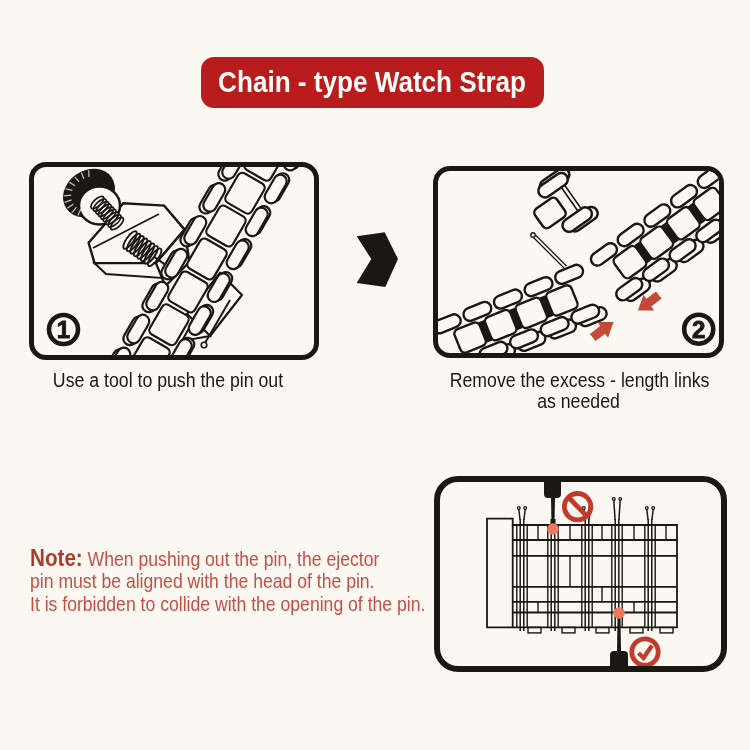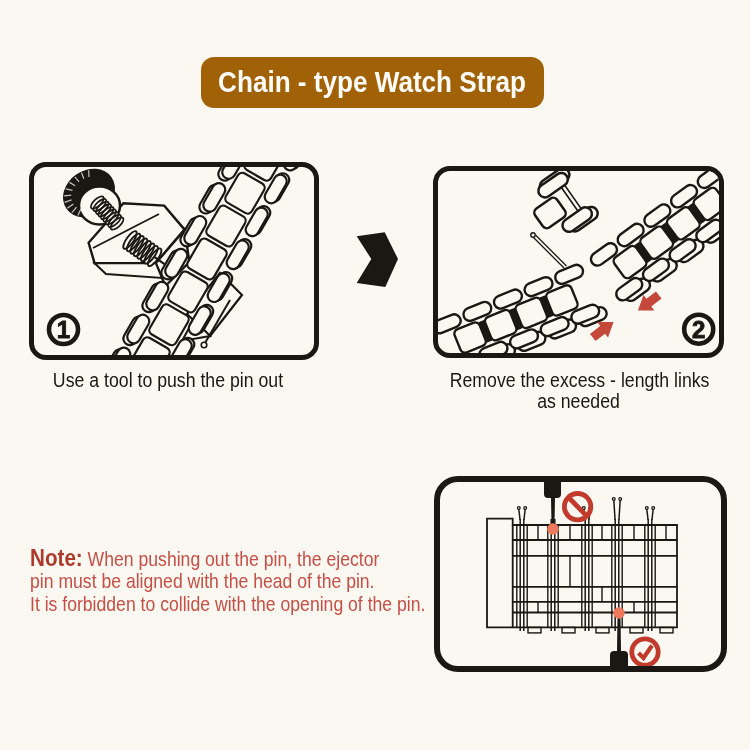--- a/index.html
+++ b/index.html
@@ -1,19 +1,19 @@
 <!DOCTYPE html>
 <html><head>
 <meta charset="utf-8">
 <style>
   html,body { margin:0; padding:0; }
   body { width:750px; height:750px; background:#FBF8F1; position:relative; overflow:hidden;
          font-family:"Liberation Sans", sans-serif; }
   .banner { position:absolute; left:201px; top:57px; width:343px; height:51px;
-            background:#a16207; border-radius:13px; color:#FDFCF8; font-weight:bold;
+            background:#b91c1c; border-radius:13px; color:#FDFCF8; font-weight:bold;
             font-size:29px; text-align:center; line-height:50px; }
   .banner span { display:inline-block; transform:scaleX(0.9); transform-origin:center; white-space:nowrap; }
   .panel { position:absolute; border:5px solid #1b1713; border-radius:17px; overflow:hidden; }
   .cap { position:absolute; color:#1b1713; font-size:20px; text-align:center; line-height:21px;
           transform:scaleX(0.885); white-space:nowrap; }
   .note { position:absolute; left:30px; top:547px; width:480px; color:#C54F46;
           font-size:19.8px; line-height:22.3px; transform:scaleX(0.89); transform-origin:left top;
           white-space:nowrap; }
   .note b { color:#AE3A2E; font-size:23.2px; }
 </style>

